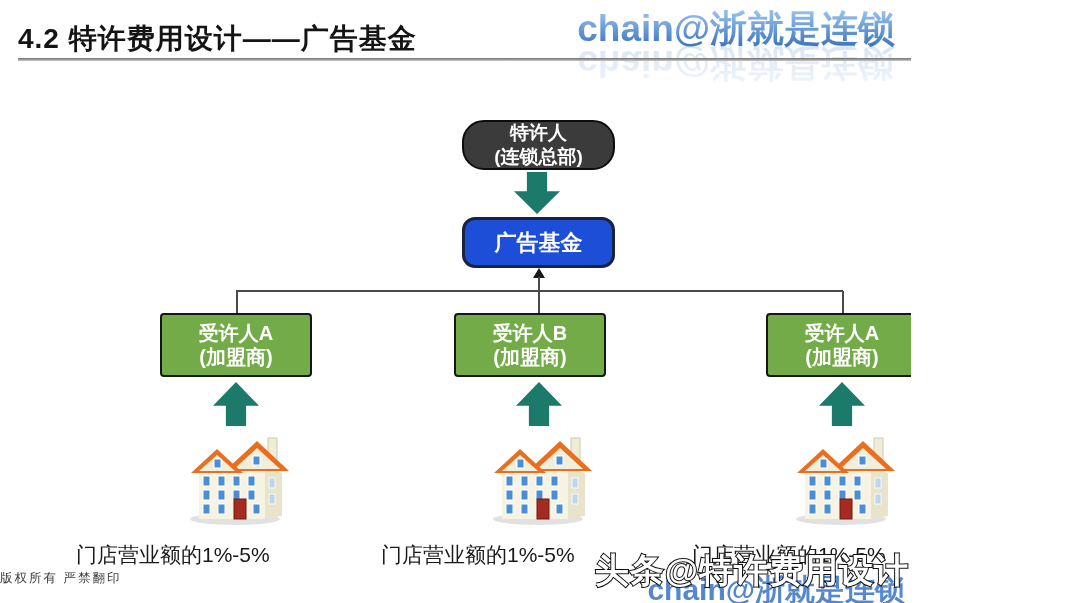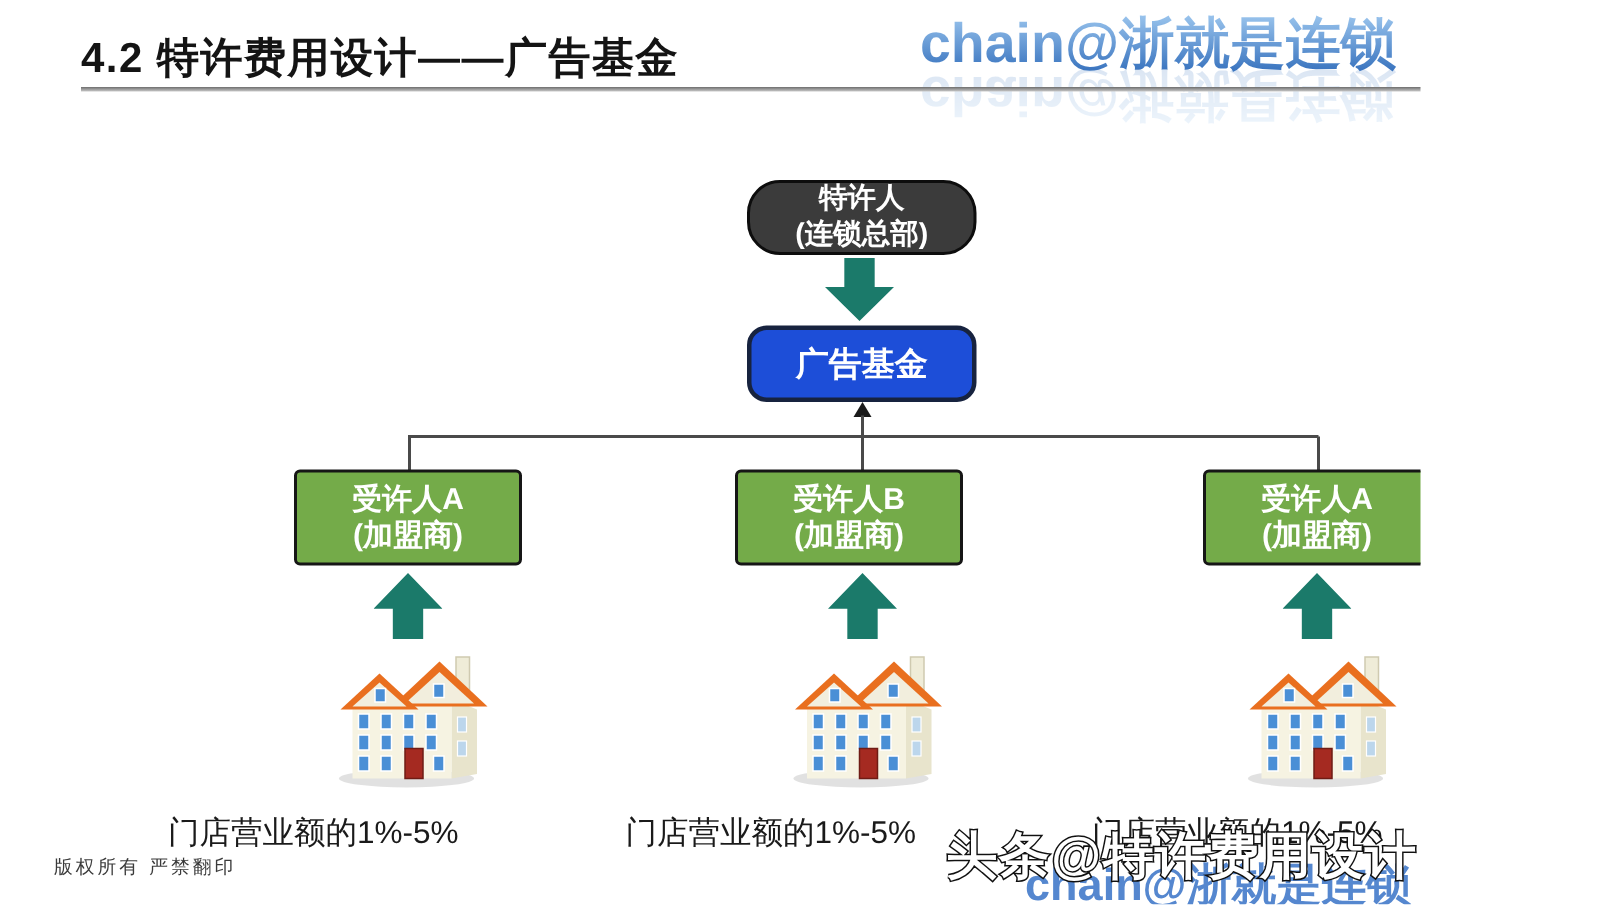--- a/index.html
+++ b/index.html
@@ -1,20 +1,20 @@
 <!DOCTYPE html>
 <html><head>
 <meta charset="utf-8">
 <style>
   * { margin: 0; padding: 0; box-sizing: border-box; }
   html, body { background: #fff; }
   body { font-family: "Liberation Sans", "DejaVu Sans", sans-serif; }
   .canvas {
     position: relative; width: 911px; height: 603px;
-    background: #fff; overflow: hidden; margin-left: 36px;
+    background: #fff; overflow: hidden;
   }
 
   
   .page-title {
     position: absolute; left: 18px; top: 20px;
     font-size: 28px; font-weight: bold; color: #141414;
     letter-spacing: 1px; white-space: nowrap;
   }
   .title-rule {
     position: absolute; left: 18px; top: 58px; width: 1046px; height: 3px;

